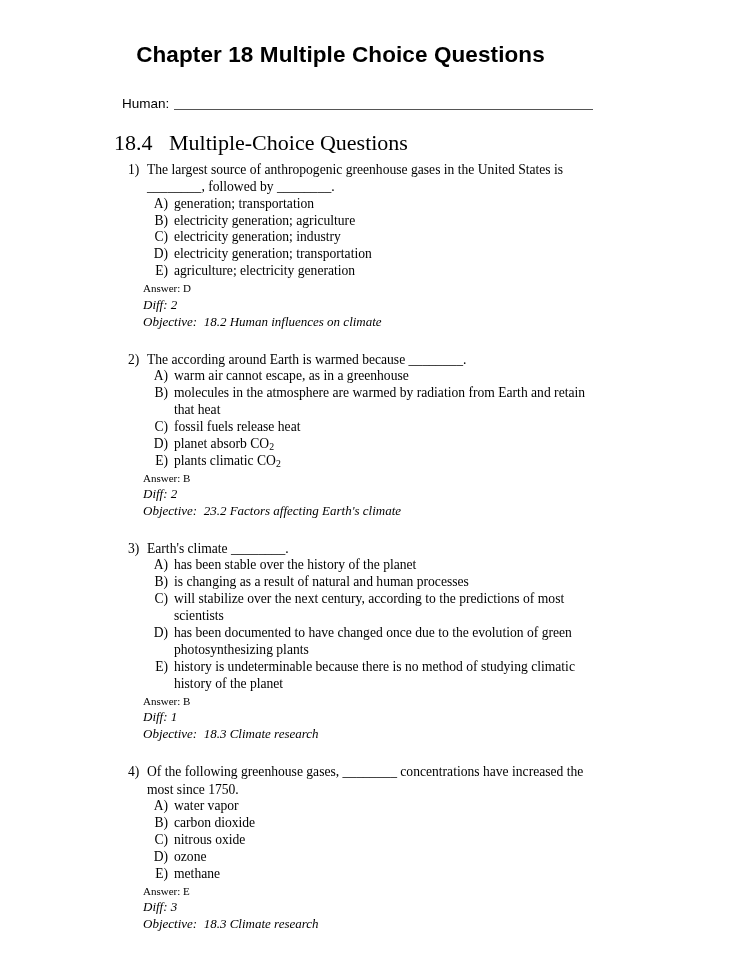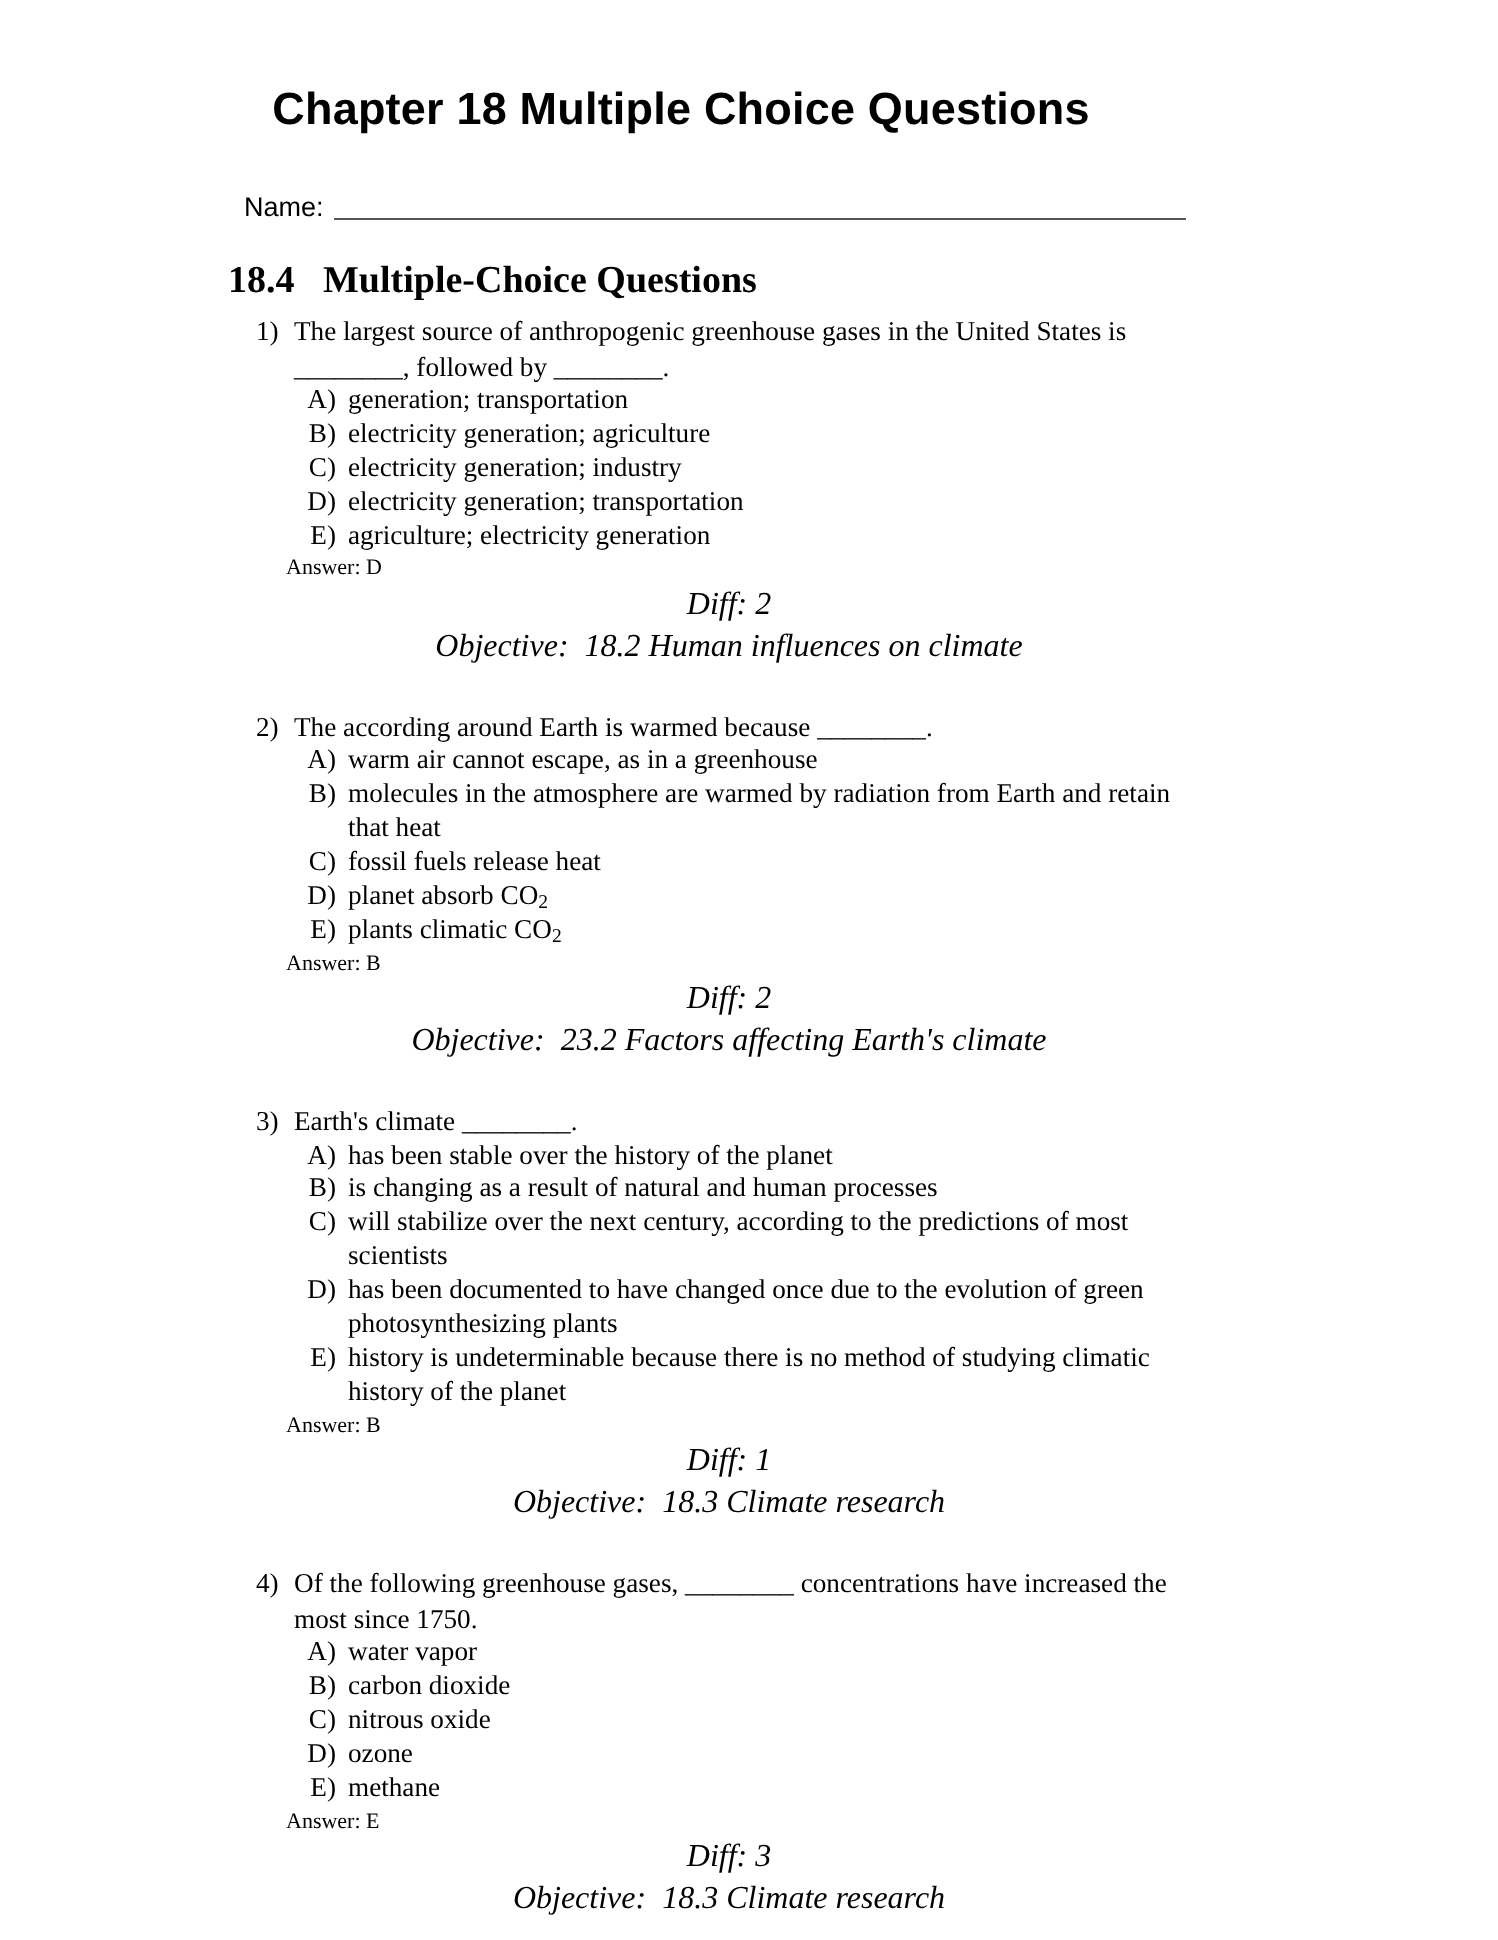--- a/index.html
+++ b/index.html
@@ -59,22 +59,22 @@
     height: 0;
     margin-left: 5px;
     margin-bottom: 2px;
   }
 
   
   .section-heading {
     margin: 0;
     padding-left: 114px;
     padding-top: 17px;
-    font-size: 19px;
-    font-weight: bold;
+    font-size: 22px;
+    font-weight: normal;
     line-height: 1.25;
     white-space: pre;
   }
 
   
   .qlist {
     margin: 0;
     padding: 0;
     list-style: none;
   }
@@ -132,37 +132,36 @@
   
   .answer-line {
     padding-left: 15px;
     font-size: 11px;
     line-height: 1.3;
     margin-top: 1px;
   }
   .meta-line {
     padding-left: 15px;
     font-style: italic;
-    font-size: 16px;
+    font-size: 13px;
     line-height: 1.32;
-    text-align: center;
   }
   .meta-line.objective {
     white-space: pre;
   }
 </style>
 </head>
 <body>
 
 <div class="page">
 
   <h1 class="doc-title">Chapter 18 Multiple Choice Questions</h1>
 
   <div class="name-row">
-    <span class="name-label">Name:</span>
+    <span class="name-label">Human:</span>
     <span class="name-rule"></span>
   </div>
 
   <h2 class="section-heading">18.4   Multiple-Choice Questions</h2>
 
   <ol class="qlist" id="questions-container">
       <li class="question">
         <div class="q-stem"><span class="q-num">1)</span><span>The largest source of anthropogenic greenhouse gases in the United States is ________, followed by ________.</span></div>
         <ul class="options">
           <li class="option"><span class="opt-letter">A)</span><span>generation; transportation</span></li>

